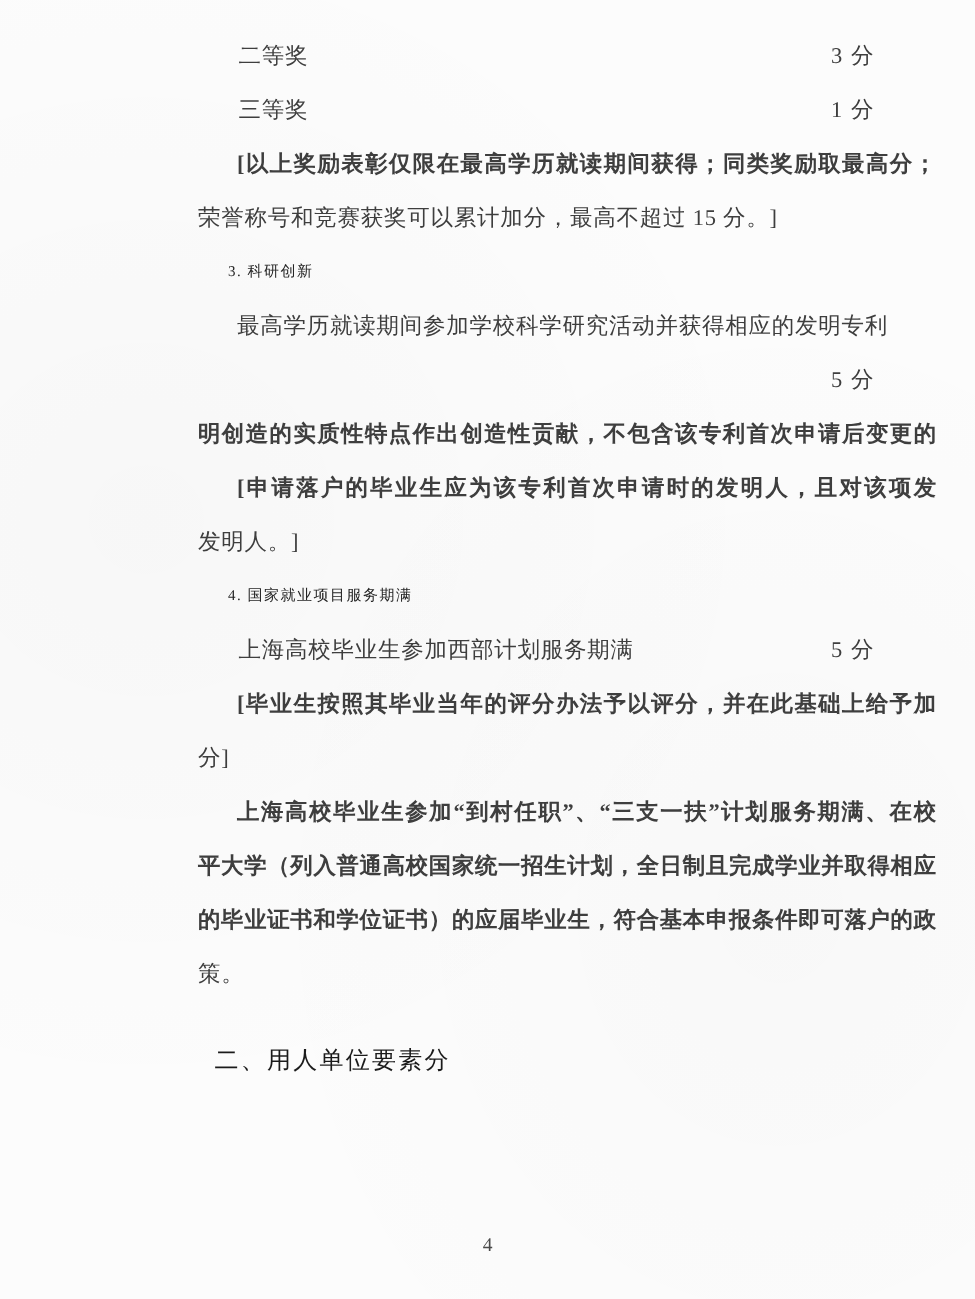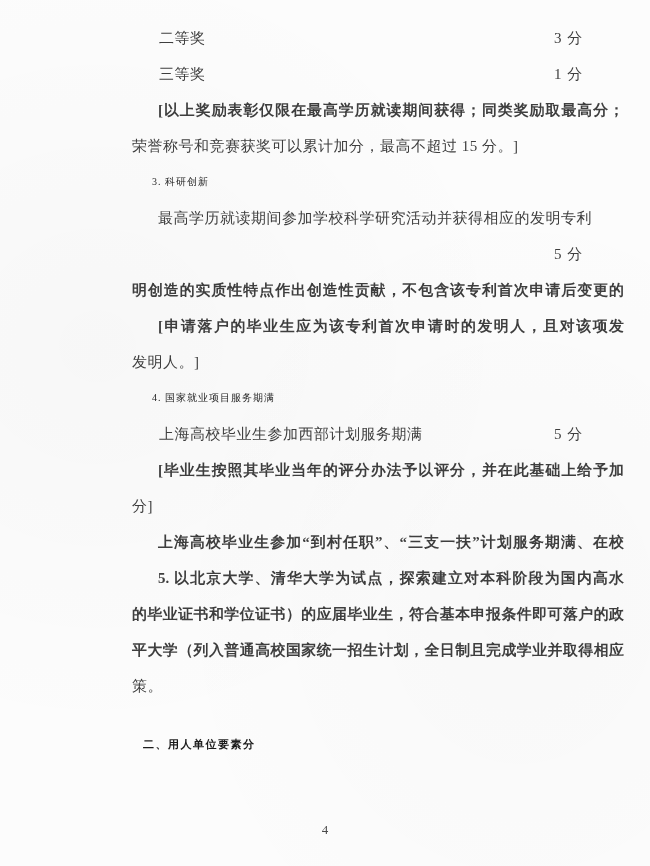--- a/index.html
+++ b/index.html
@@ -25,22 +25,22 @@
     font-size:14.9px;letter-spacing:0;
     text-align:justify;text-align-last:justify;font-weight:bold;
   }
   .indent{text-indent:26px;}
   .hd{
     font-weight:400;color:#242424;
     text-indent:20px;letter-spacing:1px;font-size:10px;
   }
   .hd2{
     font-family:"Liberation Sans","DejaVu Sans",sans-serif;
-    font-weight:700;color:#1b1b1b;
-    text-indent:11px;letter-spacing:1.5px;font-size:11px;
+    font-weight:400;color:#1b1b1b;
+    text-indent:11px;letter-spacing:1.5px;font-size:16px;
     margin-top:22px;
   }
   .item-label{display:inline-block;text-indent:27px;}
   .score{
     position:absolute;left:422px;top:0;
     letter-spacing:1px;white-space:pre;
   }
   .page-number{
     position:absolute;top:820px;left:0;width:100%;
     text-align:center;font-size:13px;line-height:20px;color:#4a4a4a;
@@ -62,20 +62,19 @@
         <span class="score">5 分</span>
       </div>
       <div class="ln fill">明创造的实质性特点作出创造性贡献，不包含该专利首次申请后变更的</div>
       <div class="ln indent fill">[申请落户的毕业生应为该专利首次申请时的发明人，且对该项发</div>
       <div class="ln">发明人。]</div>
       <div class="ln hd">4. 国家就业项目服务期满</div>
       <div class="ln"><span class="item-label">上海高校毕业生参加西部计划服务期满</span><span class="score">5 分</span></div>
       <div class="ln indent fill">[毕业生按照其毕业当年的评分办法予以评分，并在此基础上给予加</div>
       <div class="ln">分]</div>
       <div class="ln indent fill">上海高校毕业生参加“到村任职”、“三支一扶”计划服务期满、在校</div>
-      <div class="ln indent fill">5. 以北京大学、清华大学为试点，探索建立对本科阶段为国内高水</div>
+      <div class="ln fill">平大学（列入普通高校国家统一招生计划，全日制且完成学业并取得相应</div>
       <div class="ln fill">的毕业证书和学位证书）的应届毕业生，符合基本申报条件即可落户的政</div>
-      <div class="ln fill">平大学（列入普通高校国家统一招生计划，全日制且完成学业并取得相应</div>
       <div class="ln">策。</div>
       <div class="ln hd2">二、用人单位要素分</div>
     </div>
   <div class="page-number">4</div>
 </div>
 
 </body></html>

